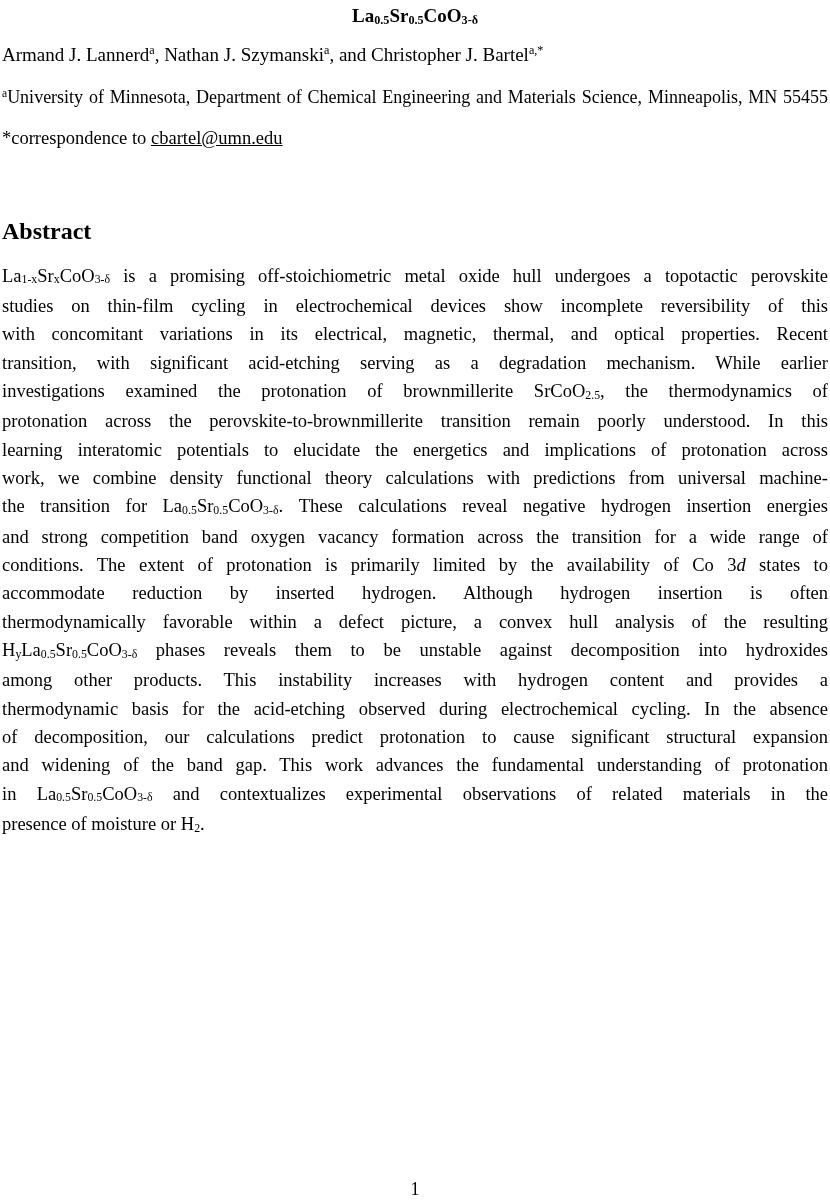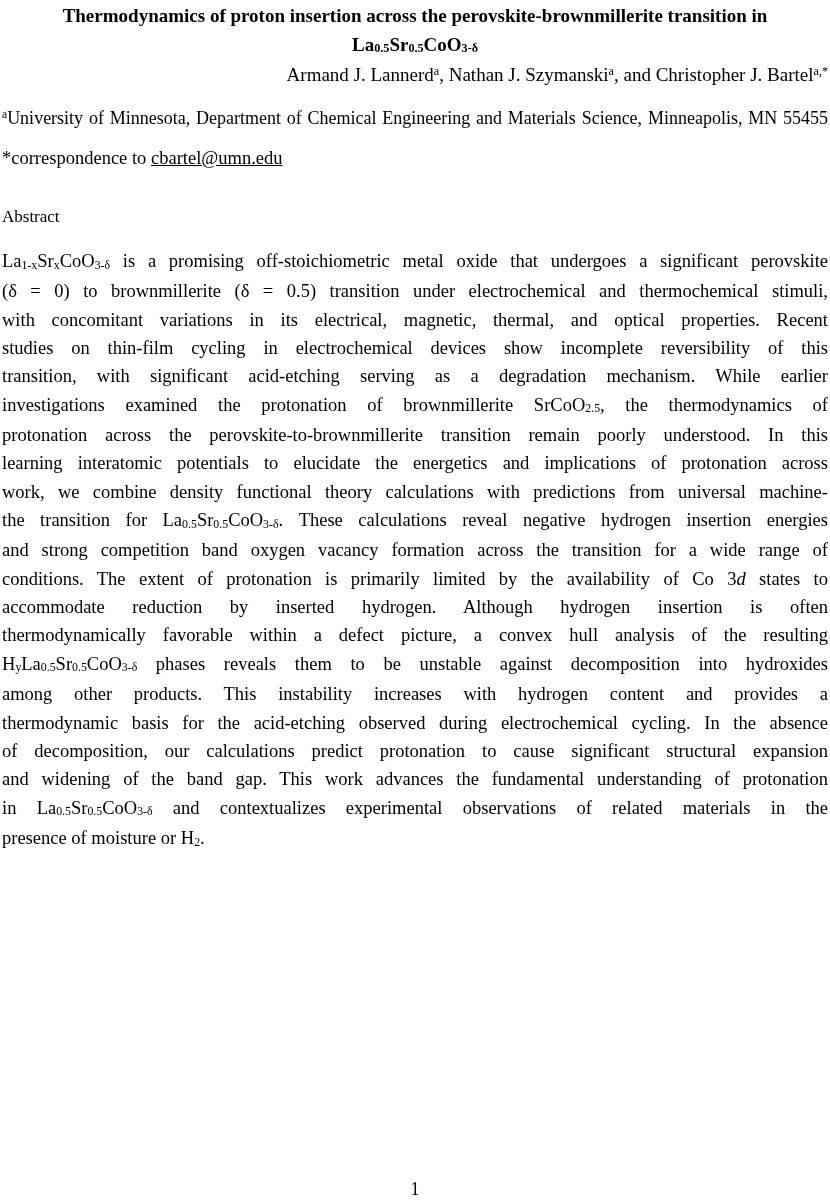--- a/index.html
+++ b/index.html
@@ -20,40 +20,41 @@
     position: relative;
   }
   .title {
     margin-top: 2px;
     text-align: center;
     font-weight: bold;
     font-size: 19px;
     line-height: 28.5px;
   }
   .authors {
-    text-align: right;
+    margin-top: 8px;
+    text-align: left;
     font-size: 19px;
     line-height: 28.5px;
   }
   .affiliation {
     margin-top: 12px;
     font-size: 18px;
     line-height: 28.5px;
     text-align: justify;
     text-align-last: justify;
   }
   .correspondence {
     margin-top: 10px;
     font-size: 18.5px;
     line-height: 28.5px;
   }
   .abstract-heading {
-    margin-top: 30px;
-    font-weight: normal;
-    font-size: 17px;
+    margin-top: 65px;
+    font-weight: bold;
+    font-size: 24px;
     line-height: 28.5px;
   }
   .abstract-body {
     margin-top: 16px;
     font-size: 18.5px;
     line-height: 28.35px;
   }
   .abs-line {
     text-align: justify;
     text-align-last: justify;
@@ -82,37 +83,35 @@
     font-size: 18px;
     line-height: 1;
   }
 </style>
 </head>
 <body>
 
 <div class="page">
 
   <div class="title">
-    <div>Thermodynamics of proton insertion across the perovskite-brownmillerite transition in</div>
     <div><span>La</span><span class="seg-sub">0.5</span><span>Sr</span><span class="seg-sub">0.5</span><span>CoO</span><span class="seg-sub">3-δ</span></div>
   </div>
 
   <div class="authors"><span>Armand J. Lannerd</span><span class="seg-sup">a</span><span>, Nathan J. Szymanski</span><span class="seg-sup">a</span><span>, and Christopher J. Bartel</span><span class="seg-sup">a,*</span></div>
 
   <div class="affiliation"><span class="seg-sup">a</span><span>University of Minnesota, Department of Chemical Engineering and Materials Science, Minneapolis, MN 55455</span></div>
 
   <div class="correspondence"><span>*correspondence to </span><span class="seg-u">cbartel@umn.edu</span></div>
 
   <div class="abstract-heading">Abstract</div>
 
   <div class="abstract-body">
-      <div class="abs-line"><span>La</span><span class="seg-sub">1-x</span><span>Sr</span><span class="seg-sub">x</span><span>CoO</span><span class="seg-sub">3-δ</span><span> is a promising off-stoichiometric metal oxide that undergoes a significant perovskite</span></div>
-      <div class="abs-line"><span>(δ = 0) to brownmillerite (δ = 0.5) transition under electrochemical and thermochemical stimuli,</span></div>
+      <div class="abs-line"><span>La</span><span class="seg-sub">1-x</span><span>Sr</span><span class="seg-sub">x</span><span>CoO</span><span class="seg-sub">3-δ</span><span> is a promising off-stoichiometric metal oxide hull undergoes a topotactic perovskite</span></div>
+      <div class="abs-line"><span>studies on thin-film cycling in electrochemical devices show incomplete reversibility of this</span></div>
       <div class="abs-line"><span>with concomitant variations in its electrical, magnetic, thermal, and optical properties. Recent</span></div>
-      <div class="abs-line"><span>studies on thin-film cycling in electrochemical devices show incomplete reversibility of this</span></div>
       <div class="abs-line"><span>transition, with significant acid-etching serving as a degradation mechanism. While earlier</span></div>
       <div class="abs-line"><span>investigations examined the protonation of brownmillerite SrCoO</span><span class="seg-sub">2.5</span><span>, the thermodynamics of</span></div>
       <div class="abs-line"><span>protonation across the perovskite-to-brownmillerite transition remain poorly understood. In this</span></div>
       <div class="abs-line"><span>learning interatomic potentials to elucidate the energetics and implications of protonation across</span></div>
       <div class="abs-line"><span>work, we combine density functional theory calculations with predictions from universal machine-</span></div>
       <div class="abs-line"><span>the transition for La</span><span class="seg-sub">0.5</span><span>Sr</span><span class="seg-sub">0.5</span><span>CoO</span><span class="seg-sub">3-δ</span><span>. These calculations reveal negative hydrogen insertion energies</span></div>
       <div class="abs-line"><span>and strong competition band oxygen vacancy formation across the transition for a wide range of</span></div>
       <div class="abs-line"><span>conditions. The extent of protonation is primarily limited by the availability of Co 3</span><span class="seg-i">d</span><span> states to</span></div>
       <div class="abs-line"><span>accommodate reduction by inserted hydrogen. Although hydrogen insertion is often</span></div>
       <div class="abs-line"><span>thermodynamically favorable within a defect picture, a convex hull analysis of the resulting</span></div>

